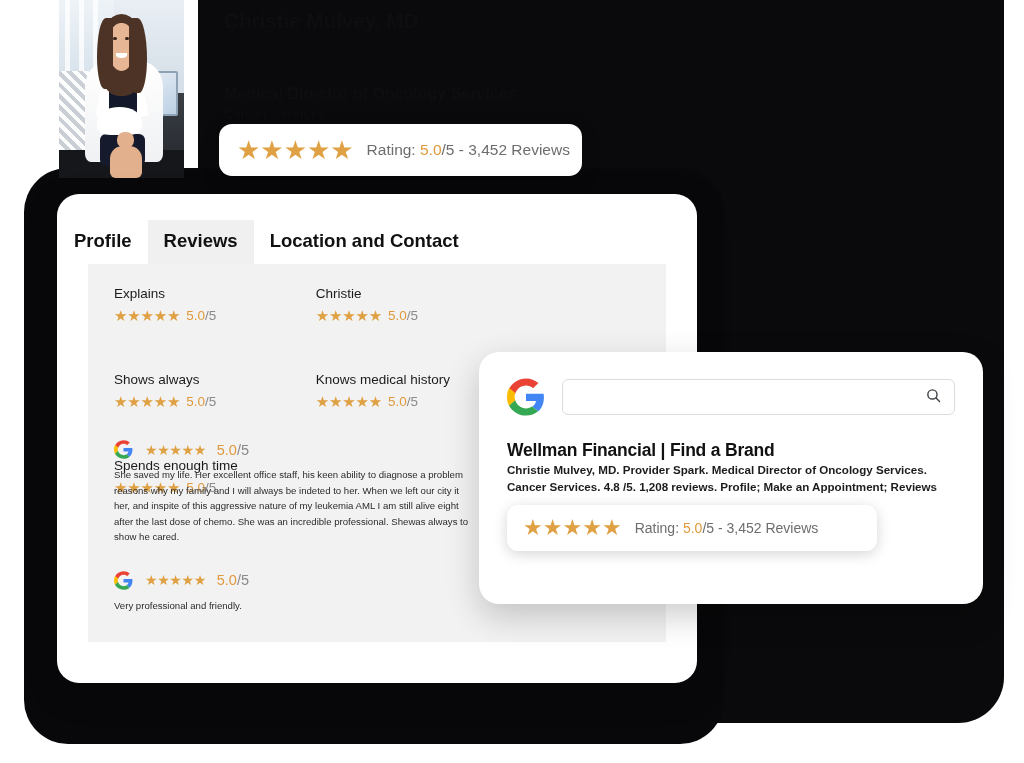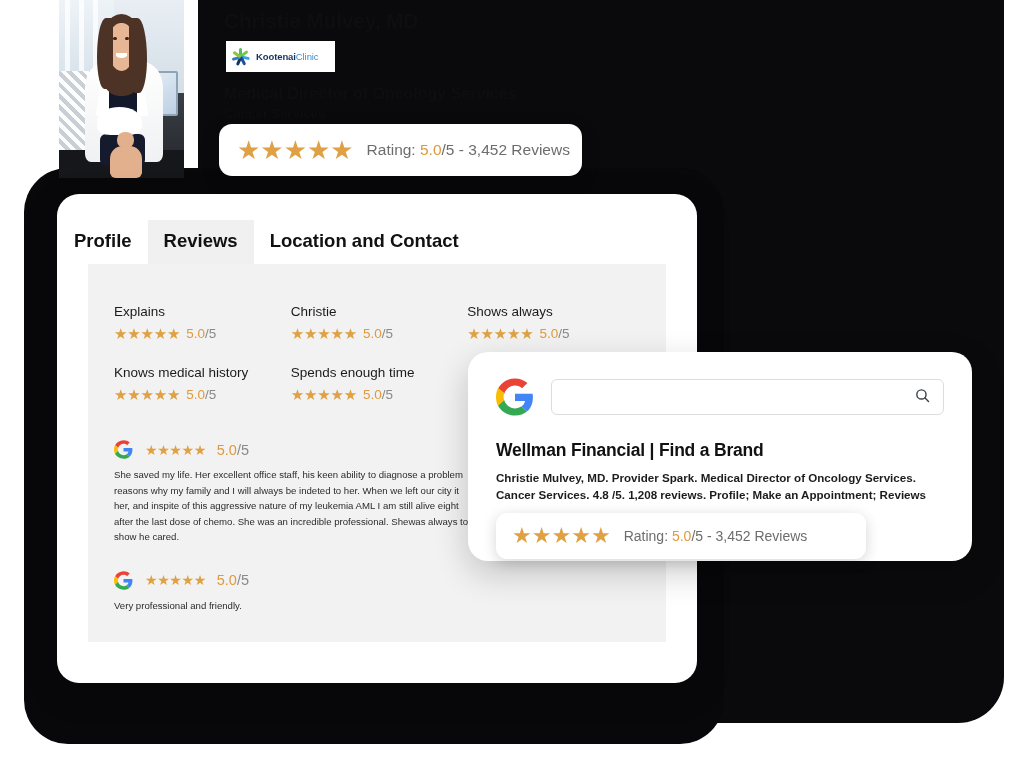--- a/index.html
+++ b/index.html
@@ -224,23 +224,23 @@
   .tab.active { background: #f0f0f0; }
 
   .gray-panel {
     position: absolute;
     left: 31px; top: 70px;
     width: 578px; height: 378px;
     background: #f2f2f2;
   }
 
   .metrics {
-    position: absolute; left: 26px; top: 40px;
+    position: absolute; left: 26px; top: 22px;
     width: 530px;
-    display: flex; flex-wrap: wrap;
+    display: flex; flex-wrap: wrap; gap: 25px;
   }
   .metric { width: 33.33%; margin-bottom: 24px; }
   .metric-label { font-size: 13.5px; color: #1b1b1b; margin-bottom: 7px; }
   .metric-row { display: flex; align-items: center; gap: 7px; }
   .metric-score { font-size: 13.5px; }
 
   .reviews-list { position: absolute; left: 26px; top: 176px; width: 538px; }
   .review { margin-bottom: 26px; }
   .review-head { display: flex; align-items: center; gap: 12px; margin-bottom: 8px; }
   .review-score { font-size: 14.5px; }
@@ -249,22 +249,22 @@
     width: 356px;
   }
 
   
   .g-logo { position: relative; display:inline-block; }
   .g-logo svg { display: block; }
 
   
   .g-card {
     position: absolute;
-    left: 468px; top: 352px;
-    width: 504px; height: 209px;
+    left: 479px; top: 352px;
+    width: 504px; height: 252px;
     background: #ffffff;
     border-radius: 20px;
     box-shadow: 0 12px 34px rgba(0,0,0,.20);
     padding: 26px 28px 0 28px;
   }
   .g-searchrow { display: flex; align-items: center; gap: 17px; }
   .g-searchbox {
     flex: 1; height: 36px;
     border: 1px solid #dcdcdc; border-radius: 6px;
     background: #ffffff;
@@ -275,21 +275,21 @@
     flex: 1; border: none; outline: none;
     font-size: 13px; font-family: "Liberation Sans", sans-serif;
     color: #202124; background: transparent;
   }
   .g-title {
     margin-top: 24px;
     font-size: 17.5px; font-weight: bold; color: #111111;
     letter-spacing: -.2px;
   }
   .g-desc {
-    margin-top: 9px;
+    margin-top: 1px;
     font-size: 11.6px; font-weight: bold; color: #1c1c1c;
     line-height: 1.45;
   }
   .g-pill {
     margin-top: 9px;
     width: 370px; height: 46px;
     background: #ffffff;
     border-radius: 11px;
     box-shadow: 0 3px 14px rgba(0,0,0,.17);
     display: flex; align-items: center;
@@ -332,32 +332,20 @@
       <div class="ph-eyeL"></div>
         <div class="ph-eyeR"></div>
       <div class="ph-smile"></div>
     </div>
   </div>
 
   <div class="ghost ghost-name">Christie Mulvey, MD</div>
   <div class="ghost ghost-role">Medical Director of Oncology Services</div>
   <div class="ghost ghost-dept">Cancer Services</div>
 
-  <div class="koot-logo">
-    <span class="koot-mark">
-        <i style="background: rgb(92, 184, 92); transform: rotate(0deg);"></i>
-        <i style="background: rgb(122, 201, 67); transform: rotate(51deg);"></i>
-        <i style="background: rgb(58, 160, 220); transform: rotate(102deg);"></i>
-        <i style="background: rgb(27, 79, 156); transform: rotate(153deg);"></i>
-        <i style="background: rgb(22, 51, 95); transform: rotate(204deg);"></i>
-        <i style="background: rgb(43, 127, 196); transform: rotate(255deg);"></i>
-        <i style="background: rgb(140, 198, 63); transform: rotate(306deg);"></i>
-      </span>
-    <span class="koot-word"><span class="koot-a">Kootenai</span><span class="koot-b">Clinic</span></span>
-  </div>
 
   <div class="pill">
     <span class="stars">
         <span class="star big">★</span>
         <span class="star big">★</span>
         <span class="star big">★</span>
         <span class="star big">★</span>
         <span class="star big">★</span>
       </span>
     <span class="rating-text"><span>Rating: </span><span class="sc-or">5.0</span><span>/5 - </span><span>3,452 Reviews</span></span>

